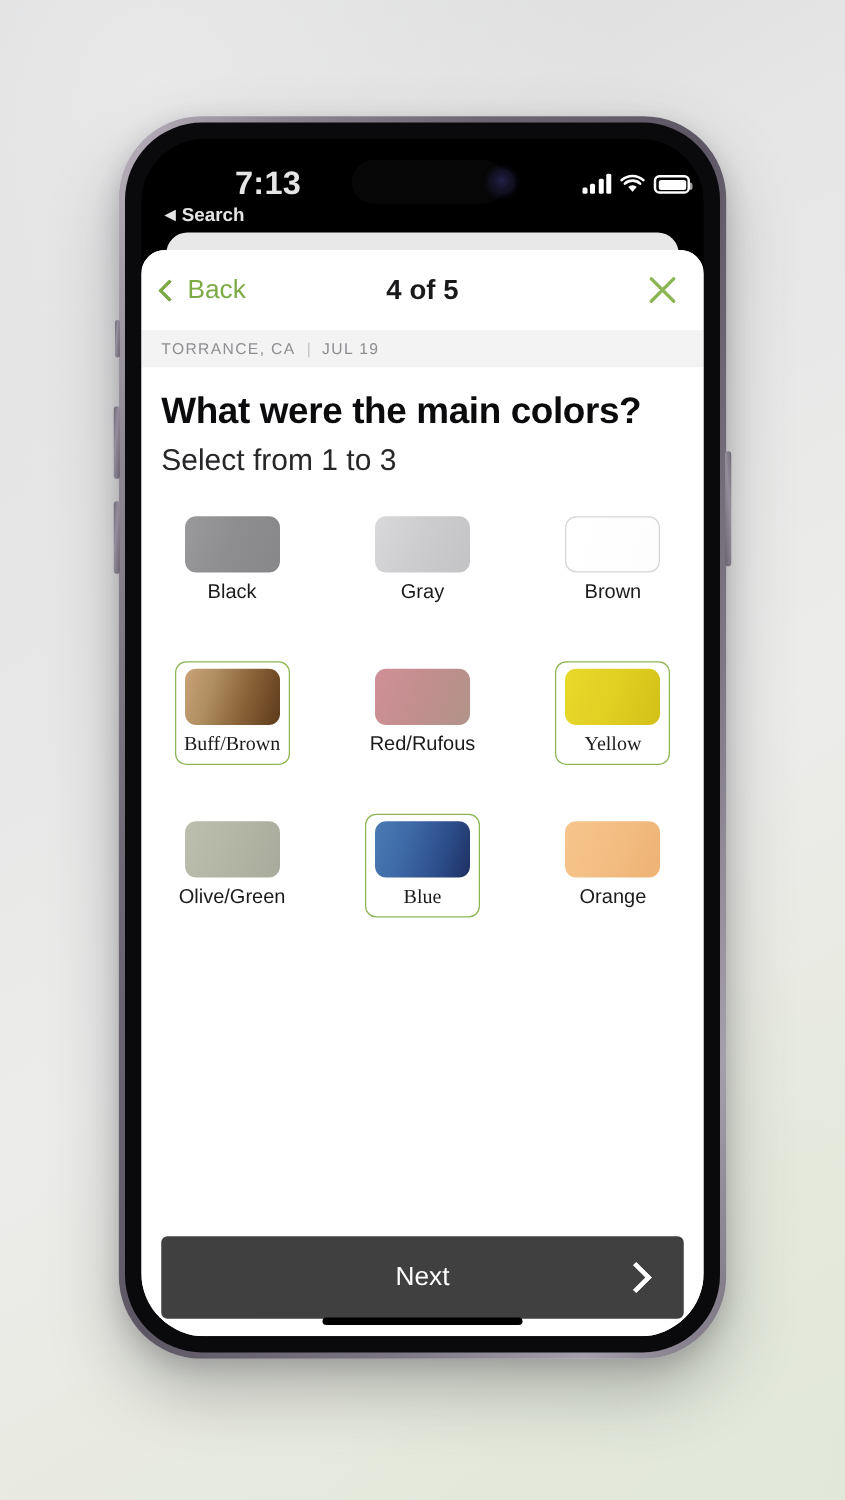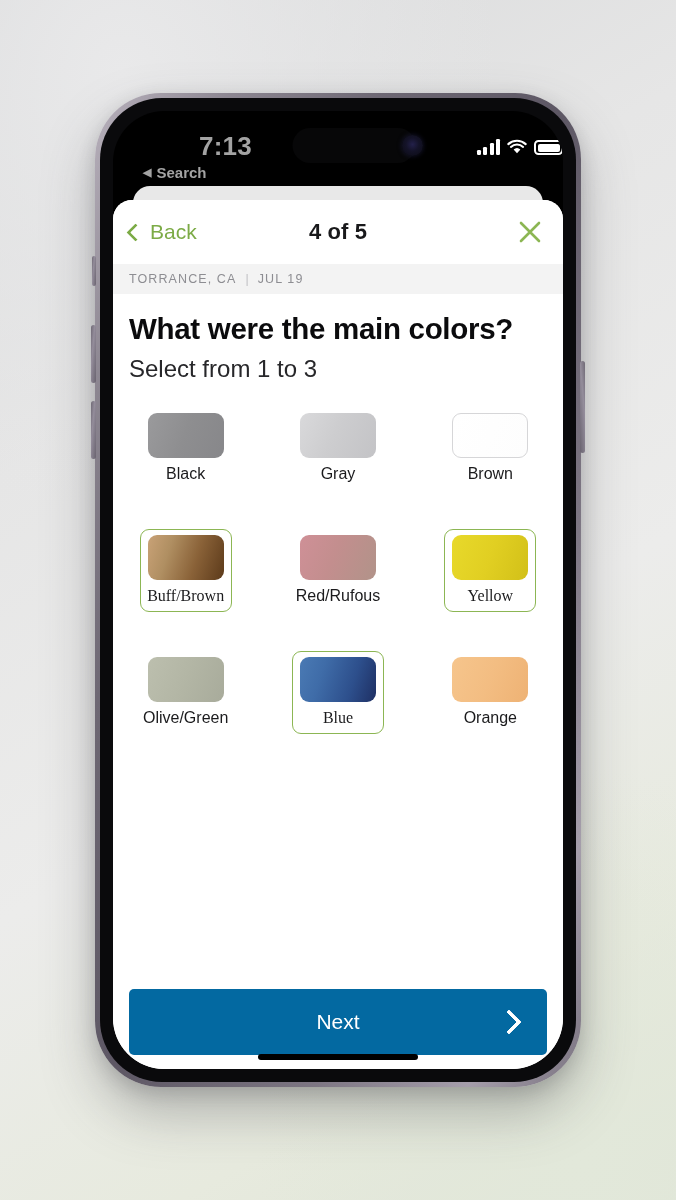--- a/index.html
+++ b/index.html
@@ -38,21 +38,21 @@
     background:linear-gradient(95deg,#6f6975 0%,#948d9b 38%,#69636f 100%);
   }
   .btn-silent { left:-3px; top:163px; width:4px; height:30px; }
   .btn-volup  { left:-4px; top:232px; width:5px; height:58px; }
   .btn-voldn  { left:-4px; top:308px; width:5px; height:58px; }
   .btn-power  { right:-4px; top:268px; width:5px; height:92px;
                 background:linear-gradient(265deg,#6f6975 0%,#948d9b 38%,#69636f 100%); }
 
   
   .statusbar {
-    position:absolute; left:16px; top:0; width:100%; height:88px; color:#a3a3a3;
+    position:absolute; left:5px; top:0; width:100%; height:88px; color:#e5e5e5;
   }
   .sb-time {
     position:absolute; left:70px; top:20px;
     font-size:26px; font-weight:700; letter-spacing:.2px;
   }
   .sb-search {
     position:absolute; left:14px; top:53px;
     font-size:15px; font-weight:600; display:flex; align-items:center; gap:5px;
   }
   .sb-tri { font-size:11px; line-height:1; }
@@ -155,21 +155,21 @@
   }
   .swatch.outlined { border:1.4px solid #d6d6d8; }
   .cell-label {
     margin-top:7px; font-size:16px; color:#1b1b1d; white-space:nowrap;
   }
 
   
   .footer { padding:0 16px 14px 16px; background:#fff; }
   .next-btn {
     position:relative; height:66px; border-radius:5px;
-    background:#0369a1; display:flex; align-items:center; justify-content:center;
+    background:#404040; display:flex; align-items:center; justify-content:center;
     cursor:pointer;
   }
   .next-btn span { color:#fff; font-size:21px; }
   .chev-r {
     position:absolute; right:29px; width:18px; height:18px;
     border-right:4.5px solid #fff; border-top:4.5px solid #fff;
     transform:rotate(45deg); border-radius:1px;
   }
 
   .home-ind {

